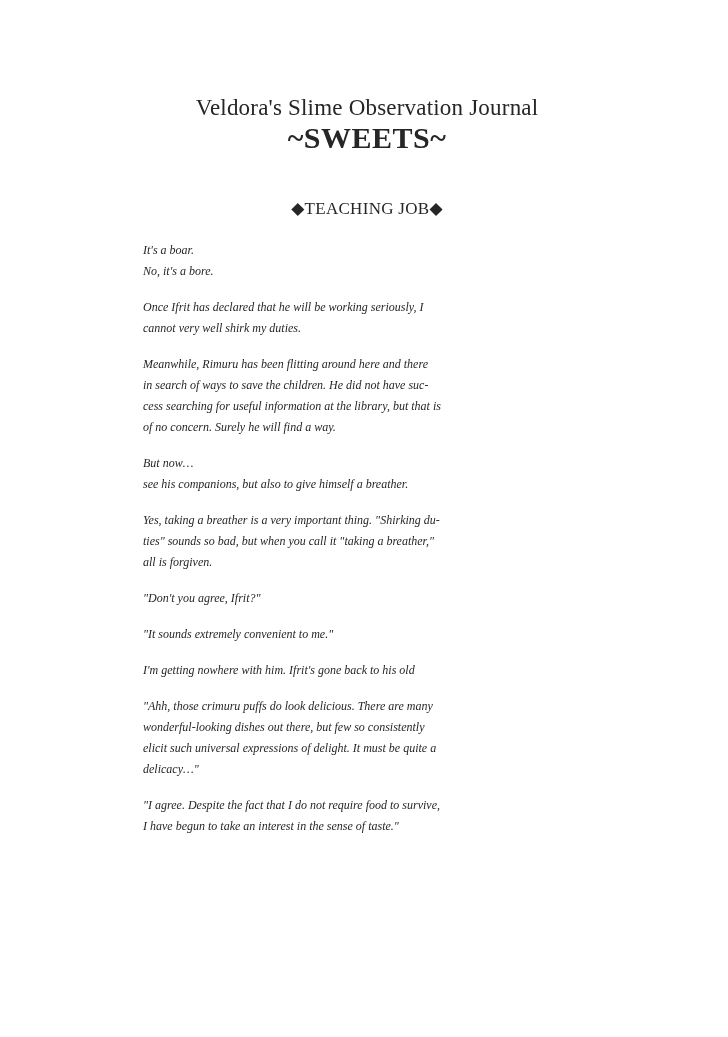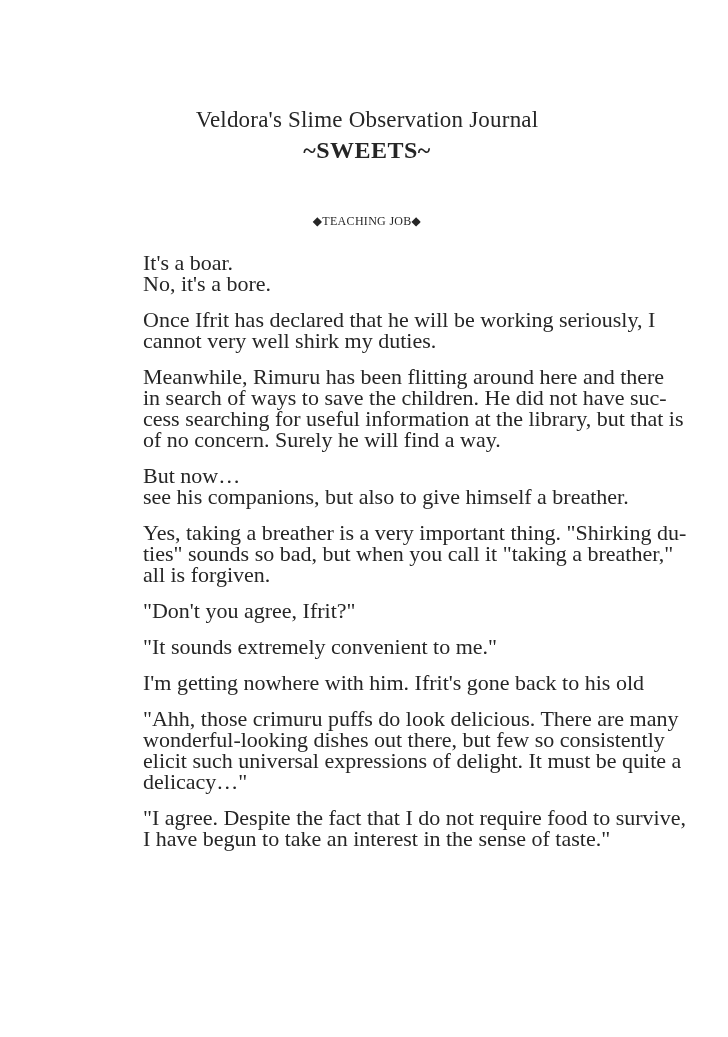--- a/index.html
+++ b/index.html
@@ -9,50 +9,51 @@
     width: 728px;
     height: 1037px;
     background: #ffffff;
     overflow: hidden;
     font-family: "Liberation Serif", "DejaVu Serif", serif;
     color: #262626;
   }
   .content {
     position: absolute;
     left: 143px;
-    top: 105px;
+    top: 93px;
     width: 448px;
   }
   .title {
     text-align: center;
     font-size: 23px;
     line-height: 29px;
     letter-spacing: 0.2px;
     white-space: nowrap;
   }
   .subtitle {
     text-align: center;
-    font-size: 24px;
+    font-size: 30px;
     line-height: 32px;
     font-weight: bold;
     letter-spacing: 0.5px;
     font-family: Liberation Serif, serif;
   }
   .section-heading {
     text-align: center;
-    font-size: 12px;
+    font-size: 17px;
     line-height: 22px;
     margin-top: 44px;
     letter-spacing: 0.3px;
   }
   .body-text {
     margin-top: 20px;
-    font-size: 22px;
+    font-size: 12px;
     line-height: 21px;
     text-align: left;
+    font-style: italic;
   }
   .para { margin-bottom: 15px; }
   .para:last-child { margin-bottom: 0; }
   .line { white-space: nowrap; }
 </style>
 </head>
 <body>
 
 <div class="page">
   <div class="content">

